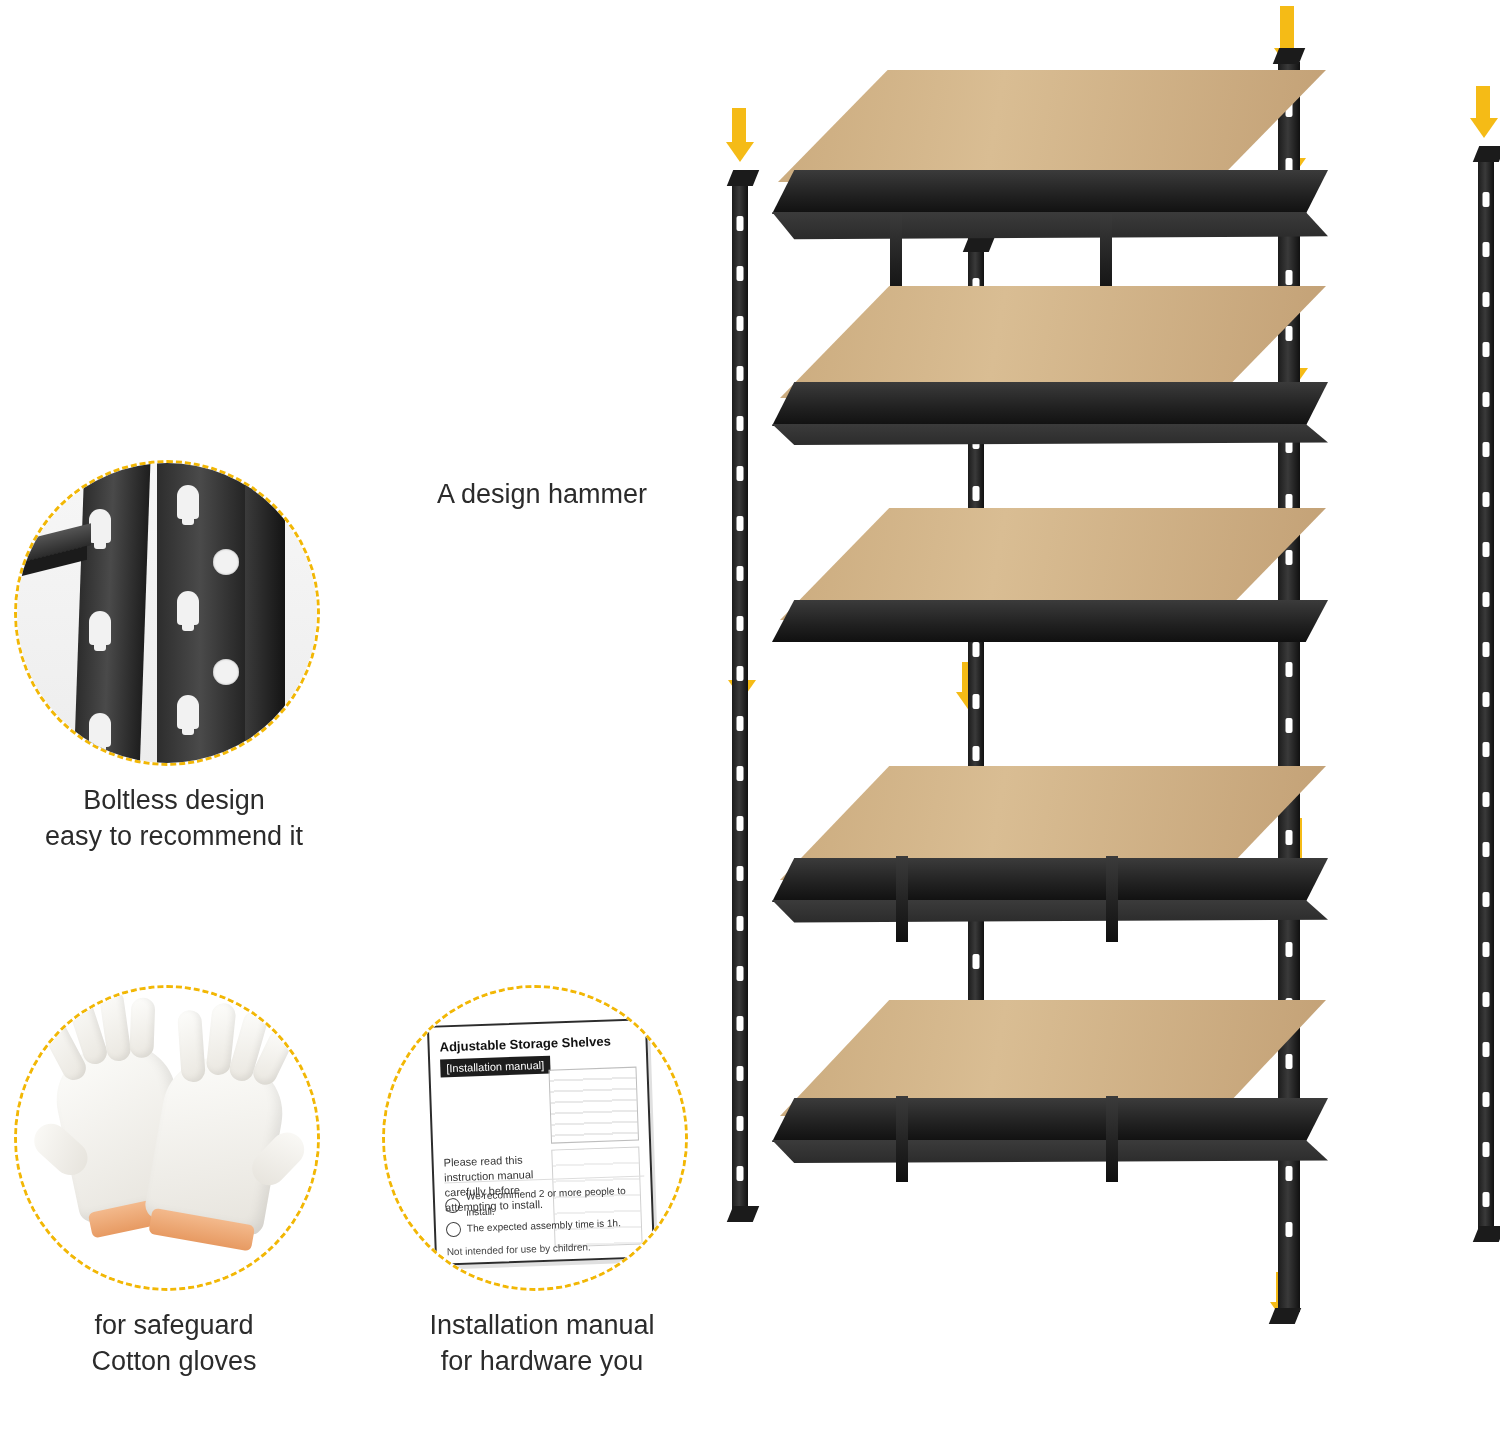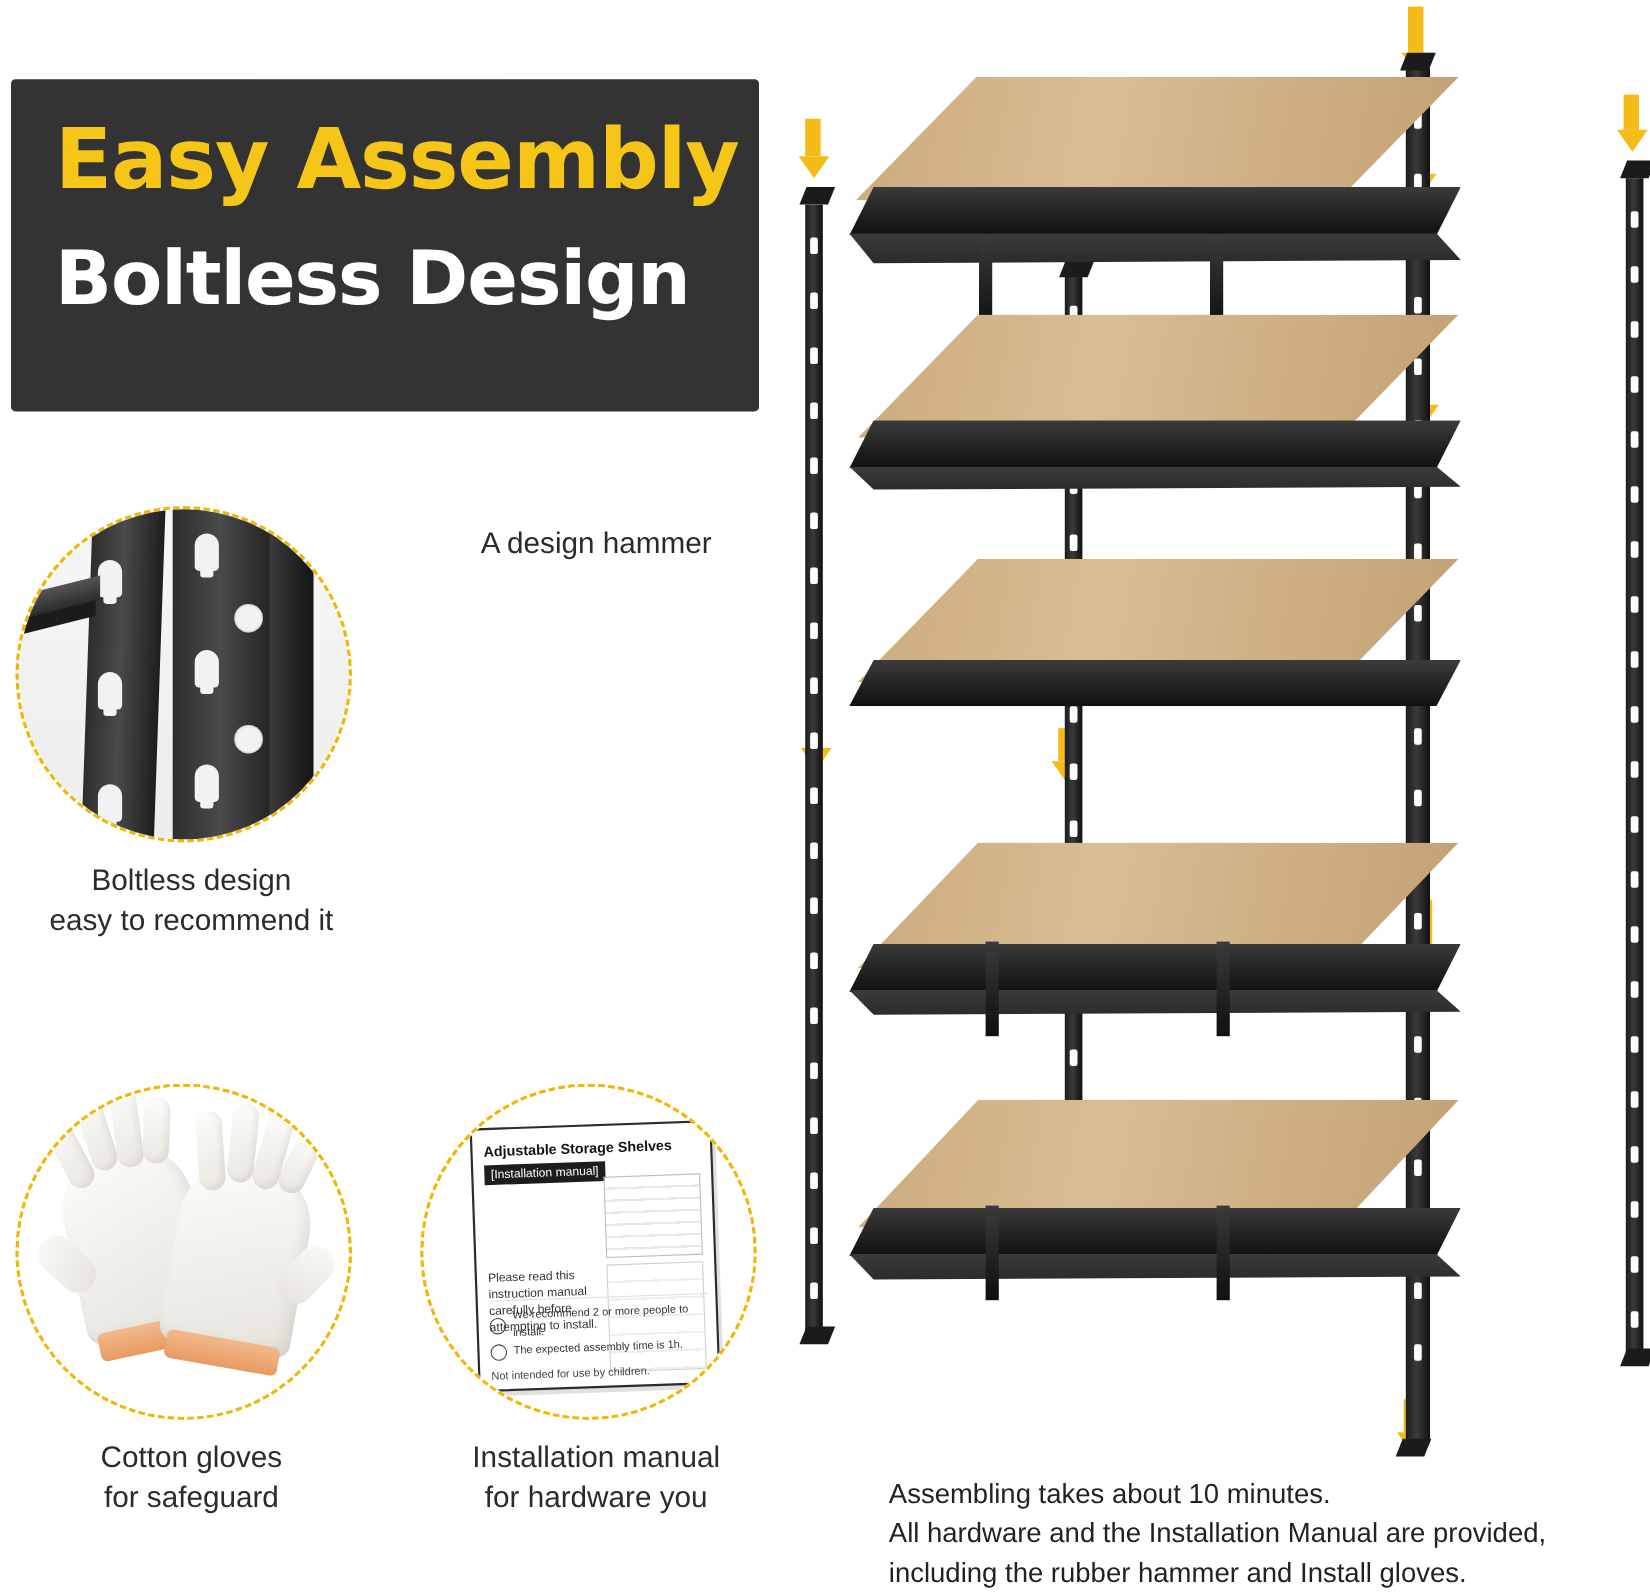--- a/index.html
+++ b/index.html
@@ -350,24 +350,20 @@
     font-size: 25px;
     line-height: 36px;
     color: #222;
   }
 </style>
 </head>
 <body>
 
 <div id="page">
 
-  <div class="title-banner">
-    <div class="title-line1">Easy Assembly</div>
-    <div class="title-line2">Boltless Design</div>
-  </div>
 
   <div class="feature f1">
     <div class="circle">
       <div class="post-detail">
         <div class="post-col pc-a"></div>
         <div class="post-col pc-b"></div>
         <div class="post-col pc-c"></div>
 
         <div class="kslot" style="left:72px; top:46px;"></div>
         <div class="kslot" style="left:72px; top:148px;"></div>
@@ -411,22 +407,22 @@
           <div class="finger" style="left:6px;  top:-42px; transform:rotate(-14deg);"></div>
           <div class="finger" style="left:34px; top:-54px; transform:rotate(-4deg);"></div>
           <div class="finger" style="left:62px; top:-52px; transform:rotate(6deg);"></div>
           <div class="finger" style="left:88px; top:-38px; height:58px; transform:rotate(16deg);"></div>
           <div class="thumb" style="left:106px; top:60px; transform:rotate(34deg);"></div>
           <div class="cuff"></div>
         </div>
       </div>
     </div>
     <div class="feature-caption">
+      <div>for safeguard</div>
       <div>Cotton gloves</div>
-      <div>for safeguard</div>
     </div>
   </div>
 
   <div class="feature f4">
     <div class="circle">
       <div class="manual-bg">
         <div class="manual">
           <div class="manual-title">Adjustable Storage Shelves</div>
           <div class="manual-sub">[Installation manual]</div>
           <div class="manual-img"></div>
@@ -640,19 +636,14 @@
          clip-path: polygon(20% 0%, 100% 0%, 80% 100%, 0% 100%);"></div>
     <div class="beam" style="left:72px; top:1098px; width:556px; height:44px;
          clip-path: polygon(4% 0%, 100% 0%, 96% 100%, 0% 100%);"></div>
     <div class="beam" style="left:72px; top:1140px; width:556px; height:68px;
          clip-path: polygon(0% 0%, 96% 0%, 100% 30%, 4% 34%);"></div>
     <div class="beam" style="left:196px; top:1096px; width:12px; height:86px;"></div>
     <div class="beam" style="left:406px; top:1096px; width:12px; height:86px;"></div>
 
   </div>
 
-  <div class="bottom-text">
-    <div>Assembling takes about 10 minutes.</div>
-    <div>All hardware and the Installation Manual are provided,</div>
-    <div>including the rubber hammer and Install gloves.</div>
-  </div>
 
 </div>
 
 </body></html>

